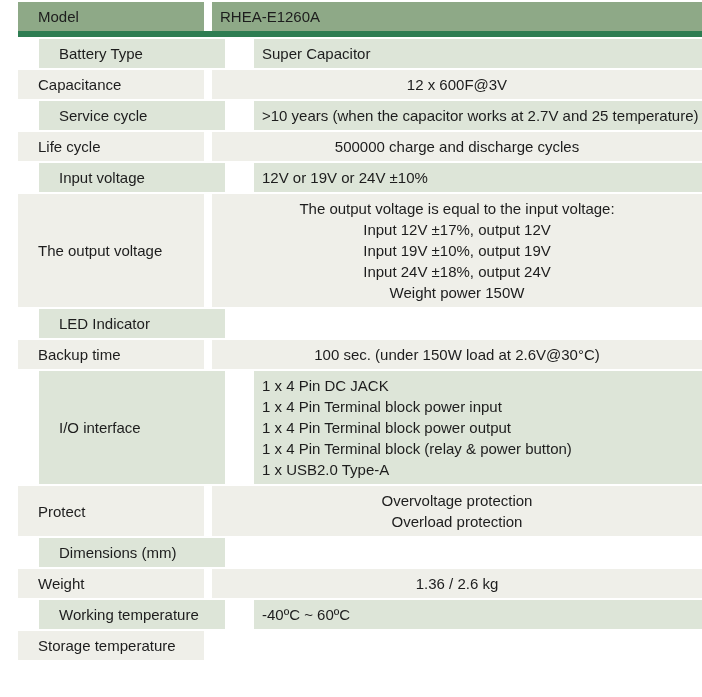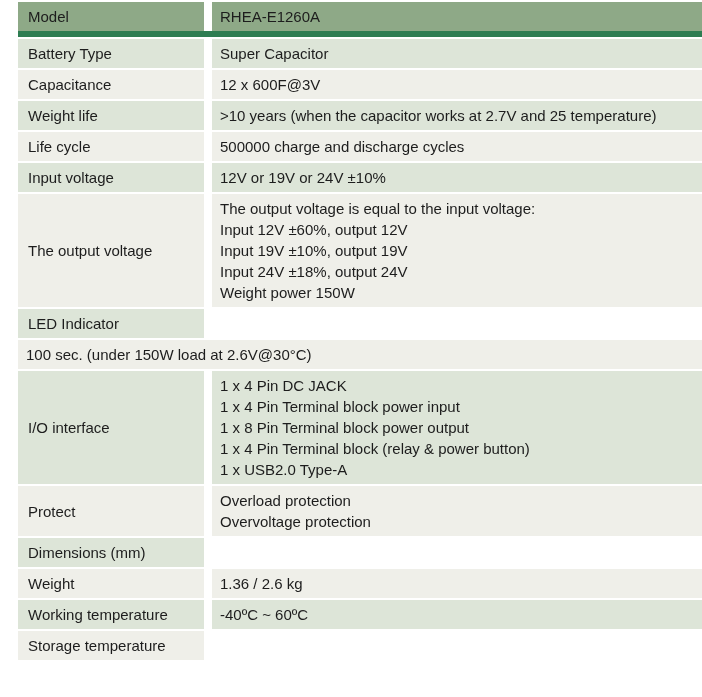--- a/index.html
+++ b/index.html
@@ -21,25 +21,25 @@
     position:absolute;left:18px;top:2px;width:684px;
     display:flex;flex-direction:column;
   }
   .hdr-row{
     display:flex;column-gap:8px;background:var(--page_bg);
   }
   .hdr-row .cell{background:var(--header_bg);}
   .divider{height:6px;background:var(--divider);margin-bottom:2px;}
   .rows{display:flex;flex-direction:column;row-gap:2px;}
   .row{display:flex;column-gap:8px;background:var(--page_bg);}
-  .row-green .cell{background:var(--row_green);}
-  .row-white .cell{background:var(--row_white);}
+  .row-green .cell{background:var(--row_green);margin-left:21px;}
+  .row-white .cell{background:var(--row_white);text-align:center;}
   .cell{min-height:29px;}
   .cell.label{
-    width:186px;flex:none;padding:4px 6px 4px 10px;
+    width:186px;flex:none;padding:4px 6px 4px 20px;
     display:flex;align-items:center;line-height:21px;
   }
   .cell.value{
     flex:1;padding:4px 8px;
     display:flex;flex-direction:column;justify-content:center;
   }
   .line{line-height:21px;white-space:nowrap;}
 </style>
 </head>
 <body>
@@ -65,21 +65,21 @@
     </div>
 
     <div class="row row-white">
       <div class="cell label">Capacitance</div>
       <div class="cell value">
         <div class="line">12 x 600F@3V</div>
       </div>
     </div>
 
     <div class="row row-green">
-      <div class="cell label">Weight life</div>
+      <div class="cell label">Service cycle</div>
       <div class="cell value">
         <div class="line">&gt;10 years (when the capacitor works at 2.7V and 25 temperature)</div>
       </div>
     </div>
 
     <div class="row row-white">
       <div class="cell label">Life cycle</div>
       <div class="cell value">
         <div class="line">500000 charge and discharge cycles</div>
       </div>
@@ -89,53 +89,54 @@
       <div class="cell label">Input voltage</div>
       <div class="cell value">
         <div class="line">12V or 19V or 24V ±10%</div>
       </div>
     </div>
 
     <div class="row row-white">
       <div class="cell label">The output voltage</div>
       <div class="cell value">
         <div class="line">The output voltage is equal to the input voltage:</div>
-        <div class="line">Input 12V ±60%, output 12V</div>
+        <div class="line">Input 12V ±17%, output 12V</div>
         <div class="line">Input 19V ±10%, output 19V</div>
         <div class="line">Input 24V ±18%, output 24V</div>
         <div class="line">Weight power 150W</div>
       </div>
     </div>
 
     <div class="row row-green">
       <div class="cell label">LED Indicator</div>
     </div>
 
     <div class="row row-white">
+      <div class="cell label">Backup time</div>
       <div class="cell value">
         <div class="line">100 sec. (under 150W load at 2.6V@30°C)</div>
       </div>
     </div>
 
     <div class="row row-green">
       <div class="cell label">I/O interface</div>
       <div class="cell value">
         <div class="line">1 x 4 Pin DC JACK</div>
         <div class="line">1 x 4 Pin Terminal block power input</div>
-        <div class="line">1 x 8 Pin Terminal block power output</div>
+        <div class="line">1 x 4 Pin Terminal block power output</div>
         <div class="line">1 x 4 Pin Terminal block (relay &amp; power button)</div>
         <div class="line">1 x USB2.0 Type-A</div>
       </div>
     </div>
 
     <div class="row row-white">
       <div class="cell label">Protect</div>
       <div class="cell value">
+        <div class="line">Overvoltage protection</div>
         <div class="line">Overload protection</div>
-        <div class="line">Overvoltage protection</div>
       </div>
     </div>
 
     <div class="row row-green">
       <div class="cell label">Dimensions (mm)</div>
     </div>
 
     <div class="row row-white">
       <div class="cell label">Weight</div>
       <div class="cell value">

